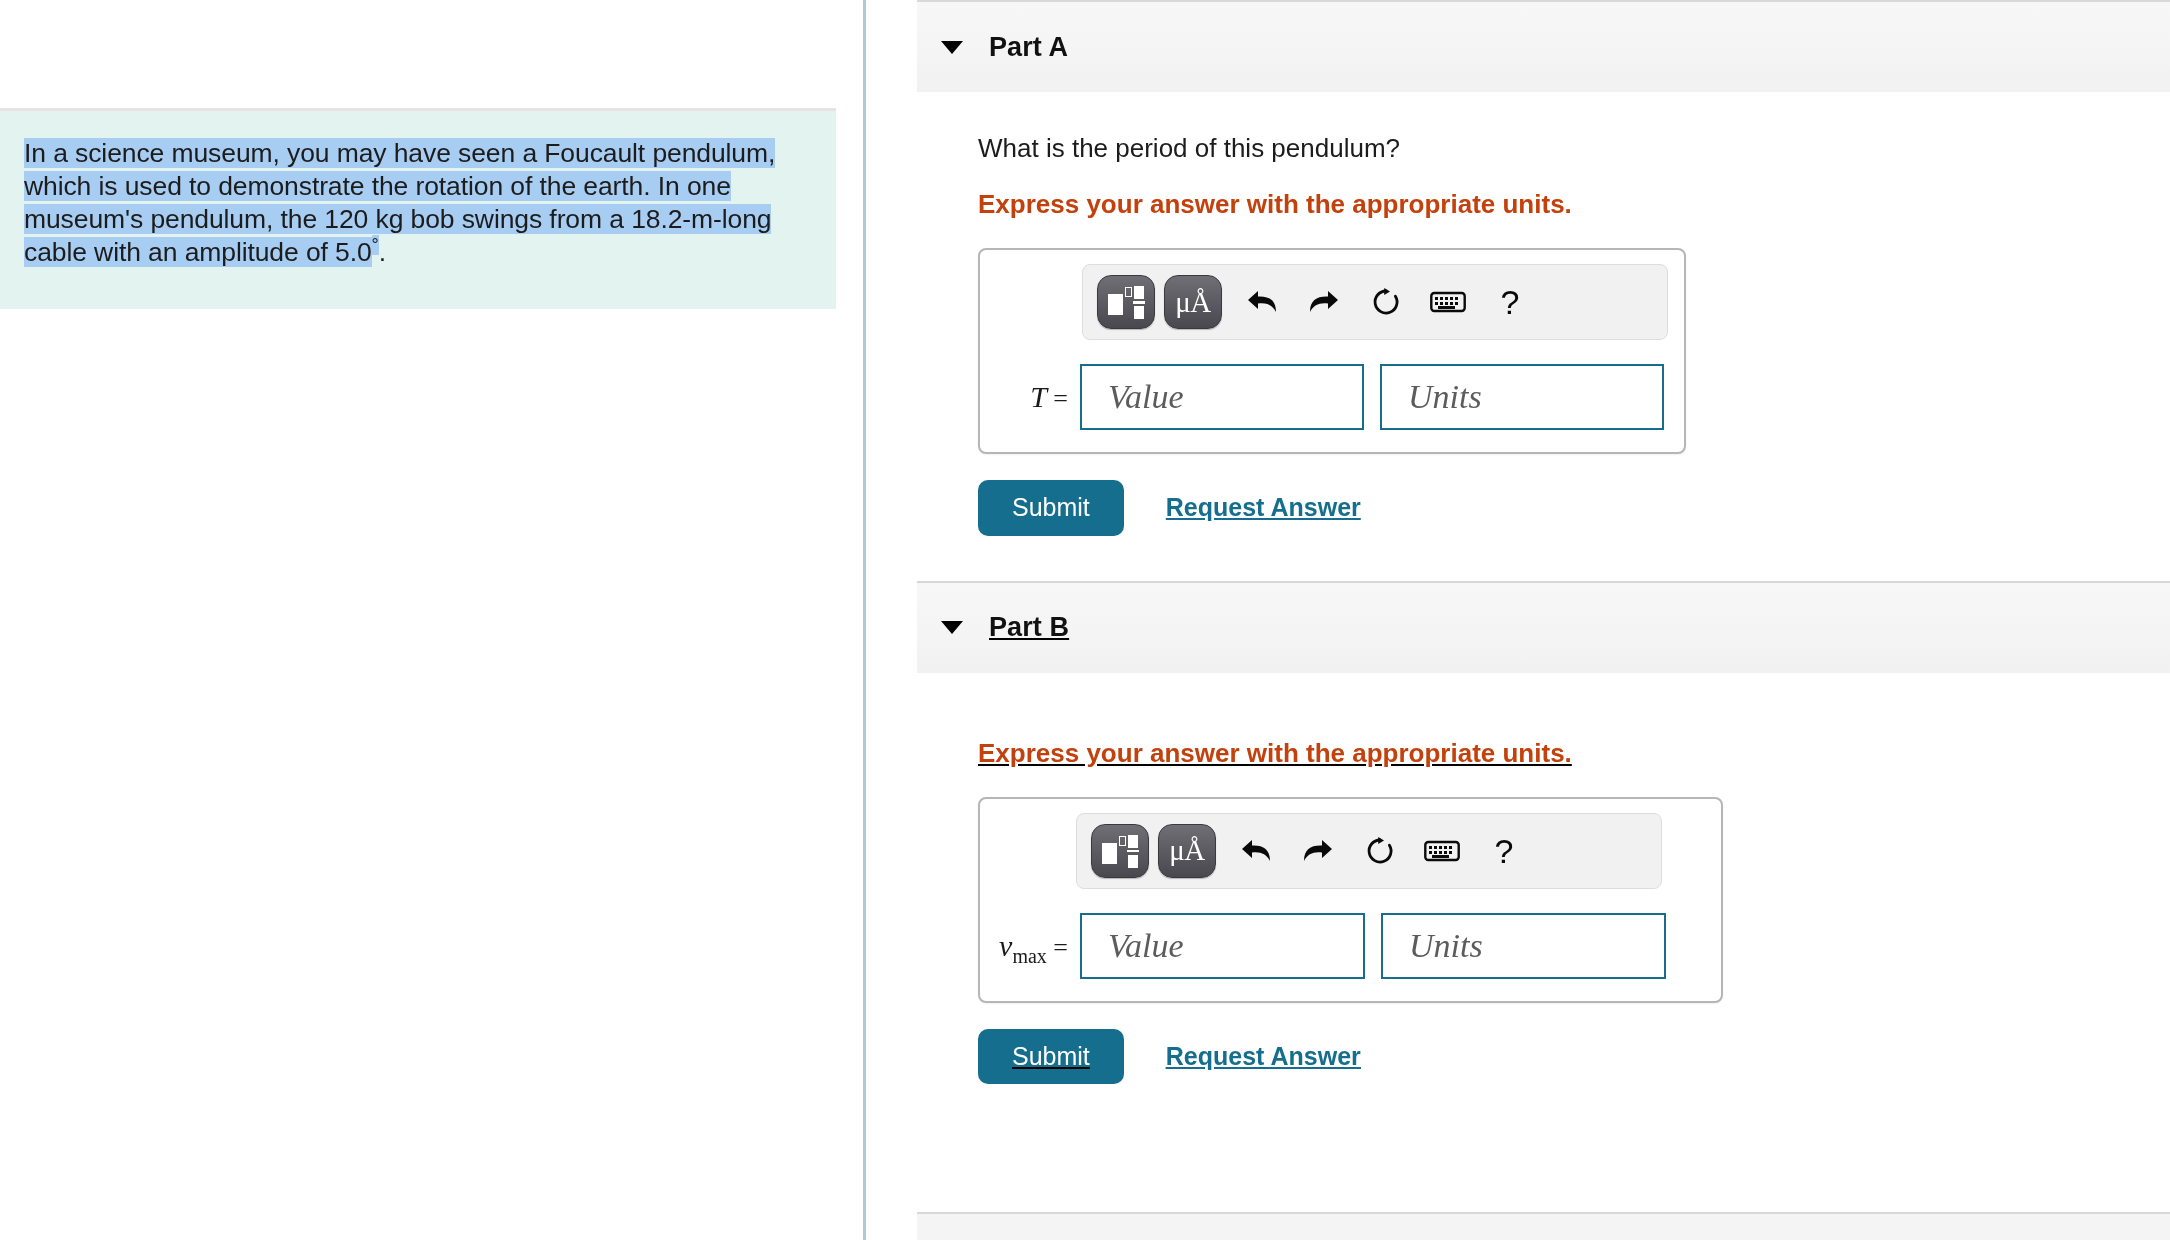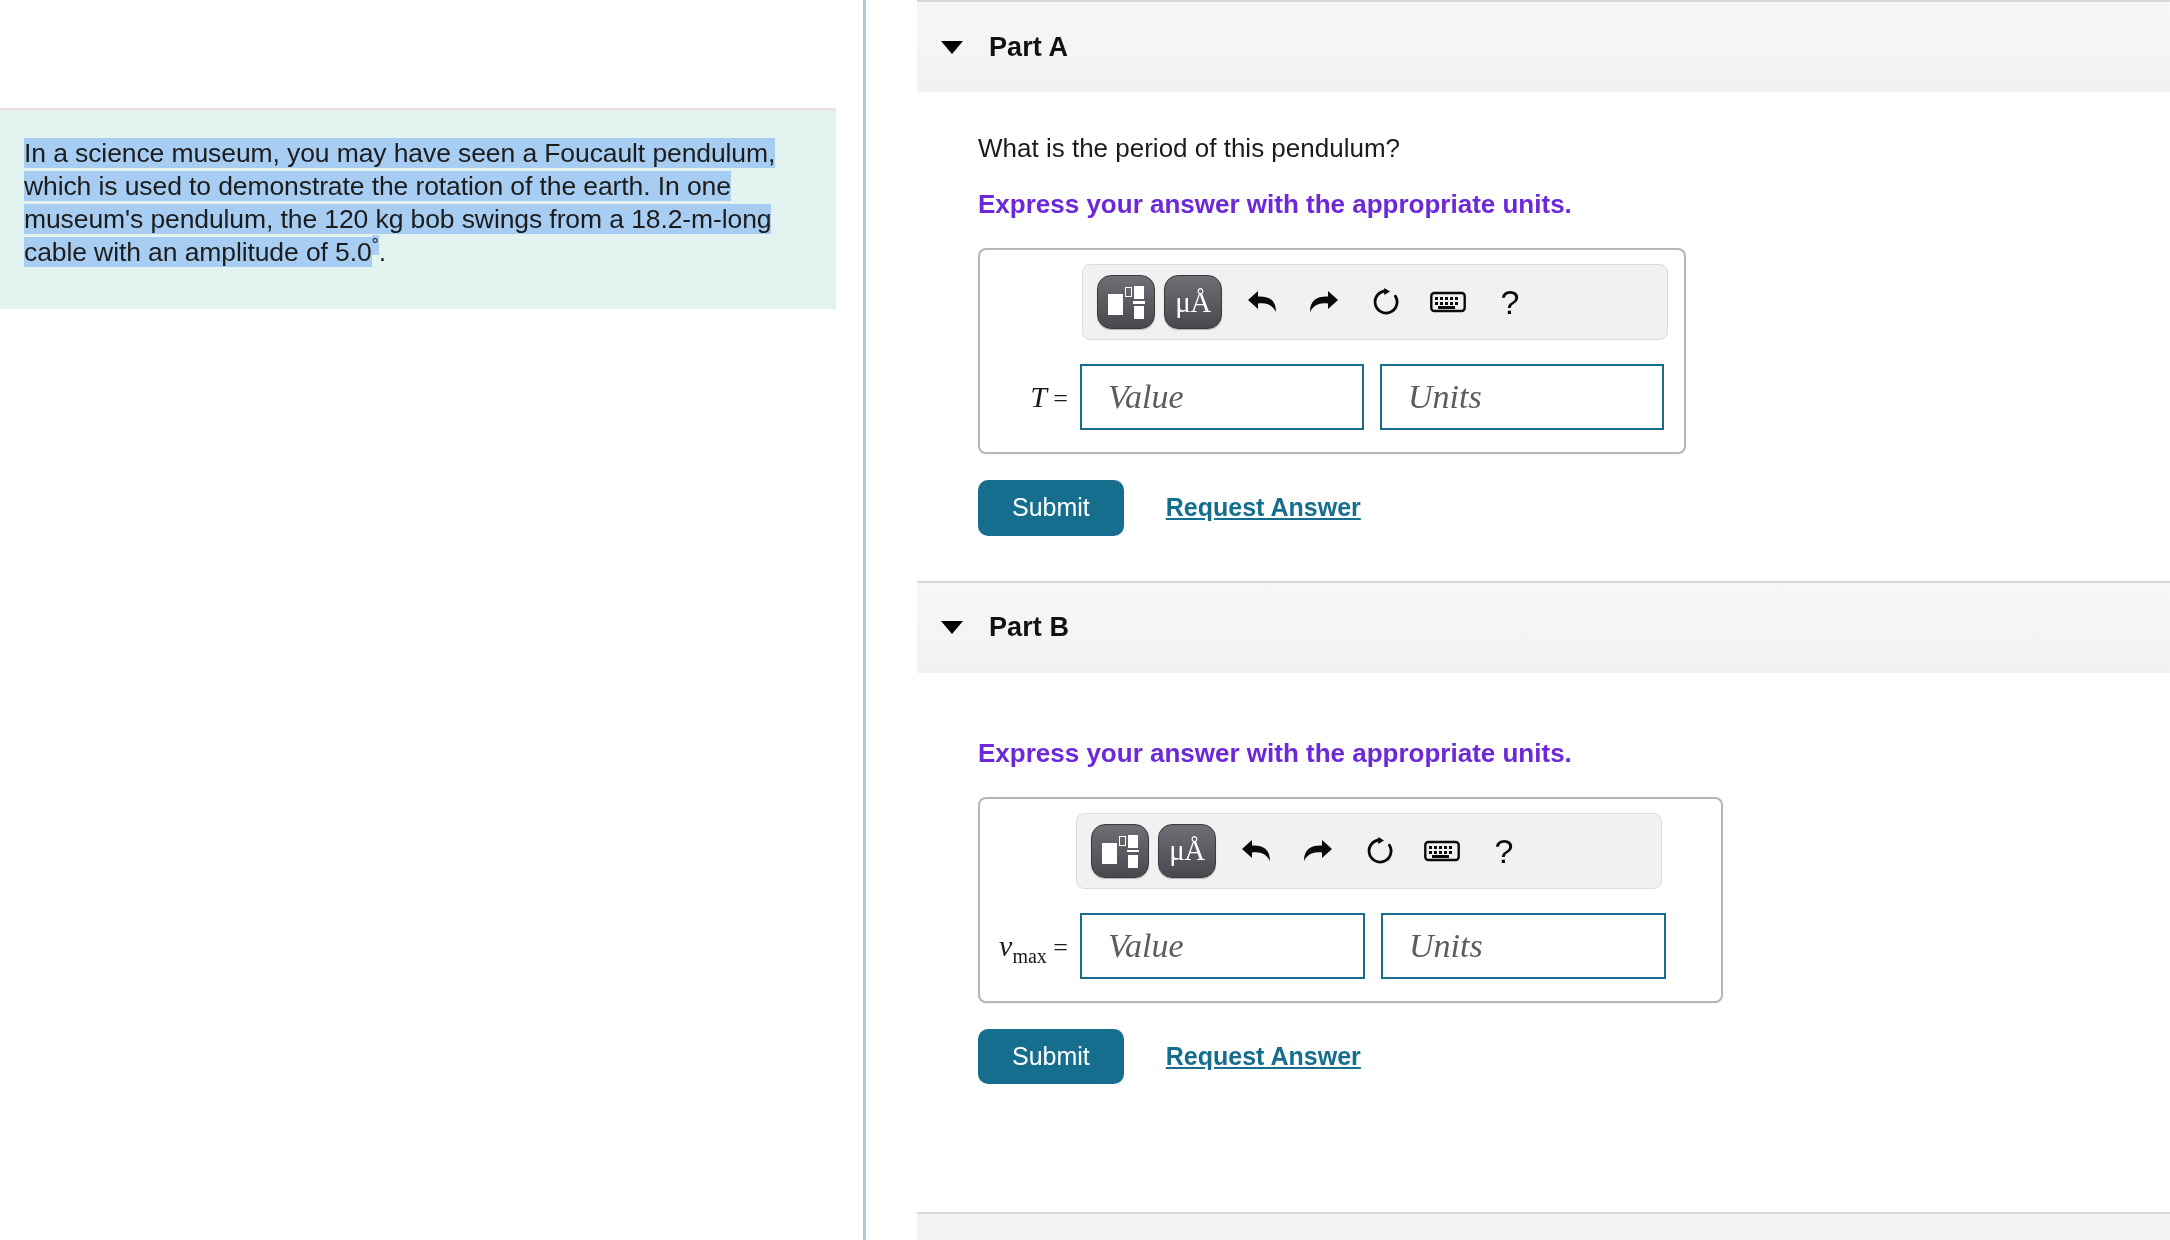--- a/index.html
+++ b/index.html
@@ -108,21 +108,21 @@
   }
 
   .question-text {
     font-size: 26px;
     color: #1c1c1c;
     line-height: 32px;
   }
   .instruction-text {
     font-size: 26px;
     font-weight: bold;
-    color: #6d28d9;
+    color: #c2410c;
     margin-top: 24px;
     line-height: 32px;
   }
 
   
   .answer-box {
     margin-top: 28px;
     border: 2px solid #b6b6b6;
     border-radius: 8px;
     background: #ffffff;
@@ -367,21 +367,21 @@
           </div>
         </div>
 
         <div class="submit-row">
           <button class="submit-btn">Submit</button>
           <a class="request-link">Request Answer</a>
         </div>
       </div>
     </div>
 
-    <div class="part-section" style="margin-top:45px;">
+    <div class="part-section" style="margin-top:45px;text-decoration:underline;">
       <div class="part-header">
         <span class="caret-icon"></span>
         <span class="part-title">Part B</span>
       </div>
 
       <div class="part-body">
         <div class="instruction-text">Express your answer with the appropriate units.</div>
 
         <div class="answer-box wide-b">
           <div class="mathbar">

